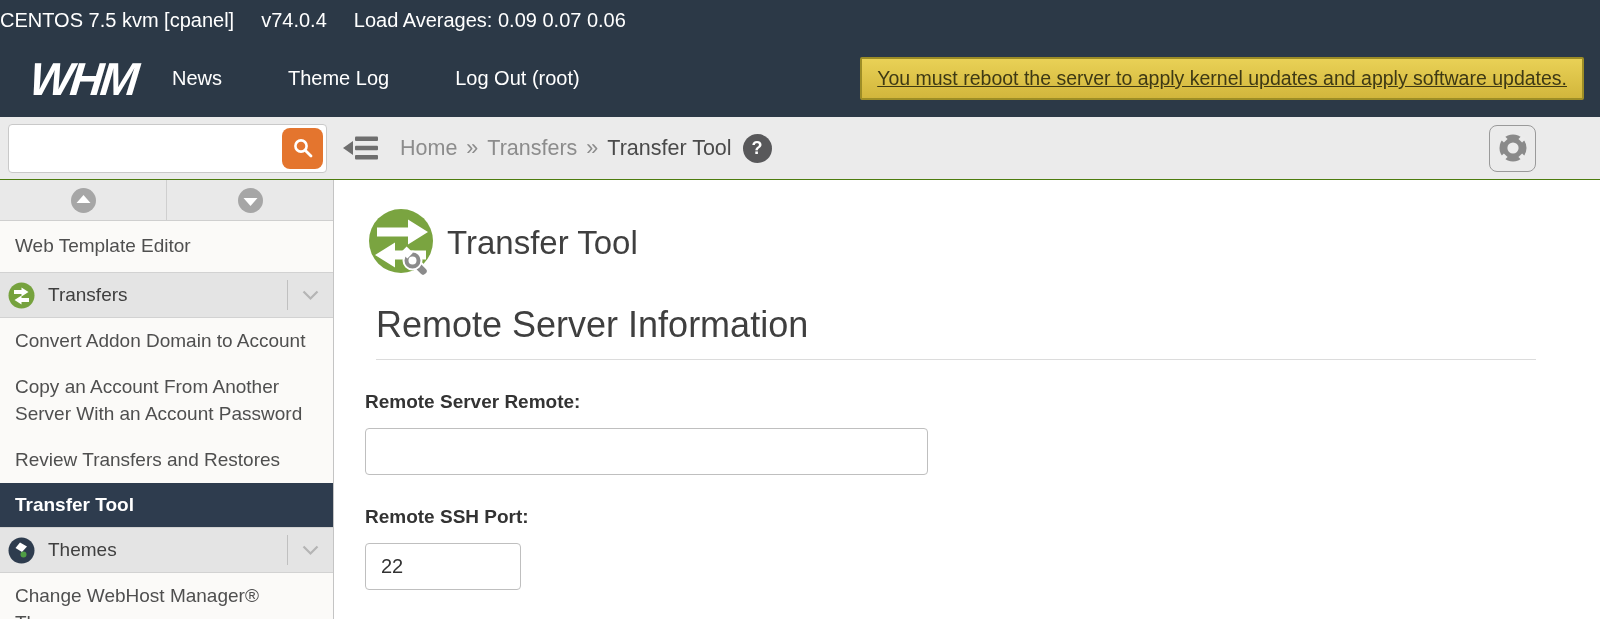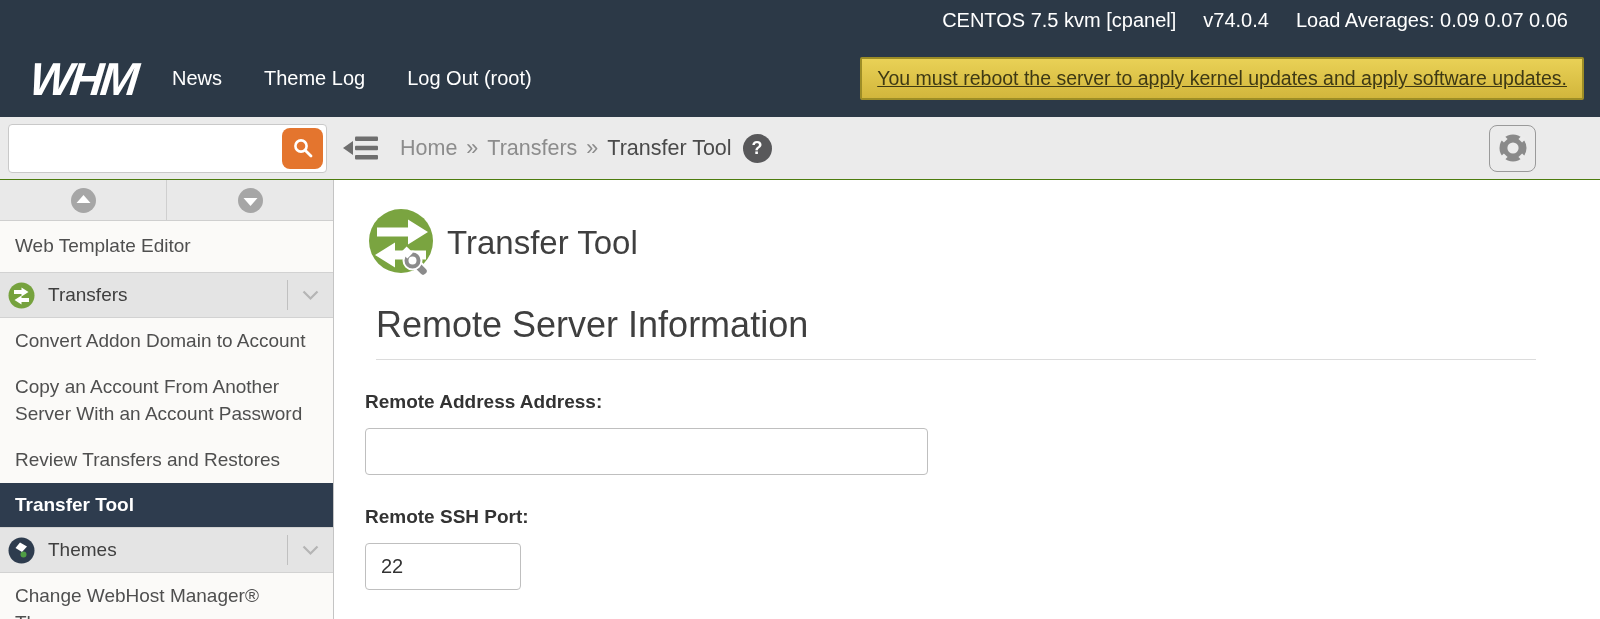--- a/index.html
+++ b/index.html
@@ -2,33 +2,33 @@
 <html><head>
 <meta charset="utf-8">
 <style>
   * { box-sizing: border-box; margin: 0; padding: 0; }
   html, body { width: 1600px; height: 619px; overflow: hidden; }
   body { font-family: "Liberation Sans", sans-serif; background: #fff; }
 
   
   .topbar {
     height: 40px; background: #2c3947; color: #fff;
-    display: flex; align-items: center; justify-content: flex-end;
+    display: flex; align-items: center; 
     gap: 27px; padding-right: 32px; font-size: 20px;
   }
   .header {
     height: 77px; background: #2c3947;
     display: flex; align-items: center;
   }
   .logo {
     margin-left: 30px; color: #fff; font-size: 46px; font-weight: bold;
     font-style: italic; letter-spacing: -3px; transform: skewX(-6deg);
     cursor: pointer; user-select: none;
   }
-  .nav { display: flex; gap: 42px; margin-left: 36px; text-align: center; }
+  .nav { display: flex; gap: 66px; margin-left: 36px; text-align: center; }
   .nav a { color: #fff; text-decoration: none; font-size: 20px; cursor: pointer; }
   .alert-banner {
     margin-left: auto; margin-right: 16px;
     background: linear-gradient(#e9d156, #d2b63c);
     border: 2px solid #9d8d26; border-radius: 2px;
     color: #3e3914; font-size: 19.5px; text-decoration: underline;
     padding: 8px 15px; cursor: pointer; white-space: nowrap; display: block;
   }
 
   
@@ -251,19 +251,19 @@
             <circle cx="47.5" cy="54.5" r="4" fill="#fff"></circle>
             <rect x="38" y="42" width="8" height="9" transform="rotate(-45 42 46.5)" fill="#fff"></rect>
           </g>
         </svg>
       </span>
       <h1 class="page-title">Transfer Tool</h1>
     </div>
 
     <h2 class="section-title">Remote Server Information</h2>
 
-    <div class="field-label">Remote Address Address:</div>
+    <div class="field-label">Remote Server Remote:</div>
     <input type="text" class="text-input input-address" value="" style="">
 
     <div class="field-label">Remote SSH Port:</div>
     <input type="text" class="text-input input-port" value="22" style="">
   </div>
 </div>
 
 </body></html>

